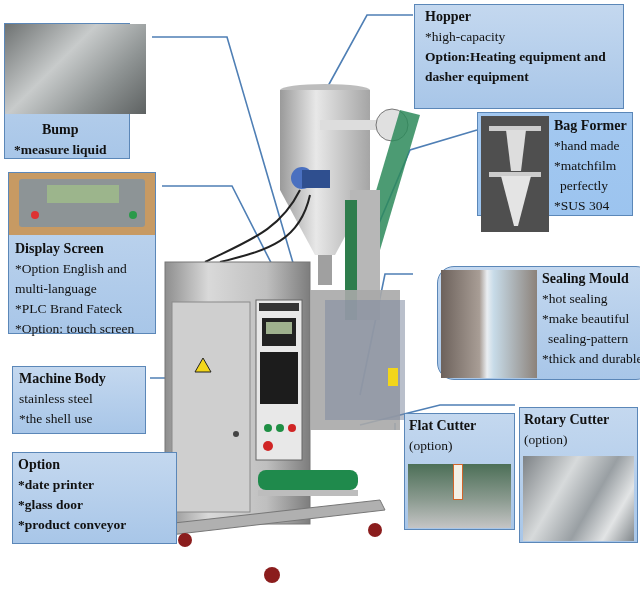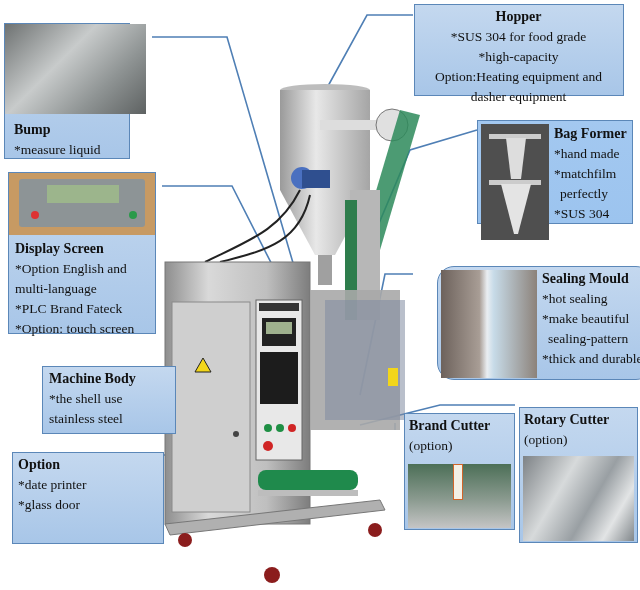--- a/index.html
+++ b/index.html
@@ -3,21 +3,21 @@
 <meta charset="utf-8">
 <style>
   html,body{margin:0;padding:0;}
   body{width:640px;height:590px;background:#ffffff;position:relative;overflow:hidden;
        font-family:"Liberation Serif","DejaVu Serif",serif;color:#111;}
   .box{position:absolute;border:1px solid #5b87b8;
        background:linear-gradient(180deg,#c4d8ef 0%,#a8c6e8 100%);
        box-sizing:border-box;}
   .box .t{font-weight:bold;font-size:14px;line-height:20px;}
   .box .l{font-size:13.5px;line-height:20px;white-space:nowrap;}
-  .box .lb{font-size:13.5px;line-height:20px;font-weight:normal;white-space:nowrap;}
+  .box .lb{font-size:13.5px;line-height:20px;font-weight:bold;white-space:nowrap;}
   .photo{position:absolute;overflow:hidden;}
   svg.leaders{position:absolute;left:0;top:0;pointer-events:none;}
 </style>
 </head>
 <body>
 
 <svg class="leaders" width="640" height="590">
   <g stroke="#4f7fb5" stroke-width="1.6" fill="none">
     <polyline points="152,37 227,37 298,280"></polyline>
     <polyline points="413,15 367,15 322,97"></polyline>
@@ -88,31 +88,30 @@
     <rect x="258" y="490" width="100" height="6" fill="#bdbdbd"></rect>
 
     <polygon points="165,524 380,500 385,510 170,535" fill="#b0b0b0" stroke="#777"></polygon>
 
     <circle cx="185" cy="540" r="7" fill="#8b1d1d"></circle>
     <circle cx="272" cy="575" r="8" fill="#8b1d1d"></circle>
     <circle cx="375" cy="530" r="7" fill="#8b1d1d"></circle>
   </svg>
 </div>
 
-<div class="box" style="left:4px;top:23px;width:126px;height:136px;">
+<div class="box" style="left:4px;top:23px;width:126px;height:136px;text-align:center;">
   <div class="photo" style="left:0;top:0;width:141px;height:90px;background:linear-gradient(135deg,#6e7272,#c8cbcb 40%,#8f9494 70%,#5e6262);"></div>
   <div style="position:absolute;left:9px;top:96px;">
     <div class="t">Bump</div>
     <div class="lb">*measure liquid</div>
   </div>
 </div>
 
-<div class="box" style="left:414px;top:4px;width:210px;height:92px;padding:2px 11px 0 10px;text-align:center;">
+<div class="box" style="left:414px;top:4px;width:210px;height:105px;padding:2px 11px 0 10px;">
   <div class="t">Hopper</div>
-  <div class="l">*SUS 304 for food grade</div>
   <div class="l">*high-capacity</div>
   <div class="lb">Option:Heating equipment and</div>
   <div class="lb">dasher equipment</div>
 </div>
 
 <div class="box" style="left:8px;top:172px;width:148px;height:162px;">
   <div class="photo" style="left:0;top:0;width:146px;height:62px;background:#c79a63;">
     <div style="position:absolute;left:10px;top:6px;width:126px;height:48px;background:#8d9496;border-radius:3px;"></div>
     <div style="position:absolute;left:38px;top:12px;width:72px;height:18px;background:#9cb58c;"></div>
     <div style="position:absolute;left:22px;top:38px;width:8px;height:8px;border-radius:50%;background:#d33;"></div>
@@ -120,21 +119,21 @@
   </div>
   <div style="position:absolute;left:6px;top:66px;">
     <div class="t">Display Screen</div>
     <div class="l">*Option English and</div>
     <div class="l">multi-language</div>
     <div class="l">*PLC Brand Fateck</div>
     <div class="l">*Option: touch screen</div>
   </div>
 </div>
 
-<div class="box" style="left:477px;top:120px;width:156px;height:104px;background:linear-gradient(180deg,#a3c8f0,#9cc4ef);">
+<div class="box" style="left:477px;top:112px;width:156px;height:104px;background:linear-gradient(180deg,#a3c8f0,#9cc4ef);">
   <div class="photo" style="left:3px;top:3px;width:68px;height:116px;background:#4f4f4f;">
     <svg width="68" height="116">
         <rect x="8" y="10" width="52" height="5" fill="#ccc"></rect>
         <rect x="8" y="56" width="52" height="5" fill="#ccc"></rect>
         <polygon points="25,14 45,14 40,55 30,55" fill="#ddd"></polygon>
         <polygon points="20,60 50,60 37,110 33,110" fill="#e4e4e4"></polygon>
       </svg>
   </div>
   <div style="position:absolute;left:76px;top:3px;">
     <div class="t">Bag Former</div>
@@ -149,34 +148,35 @@
   <div class="photo" style="left:3px;top:3px;width:96px;height:108px;background:linear-gradient(90deg,#6d625c,#a89d95 40%,#eaeef2 48%,#c7dbe8 55%,#8c827a);"></div>
   <div style="position:absolute;left:104px;top:2px;">
     <div class="t">Sealing Mould</div>
     <div class="l">*hot sealing</div>
     <div class="l">*make beautiful</div>
     <div class="l" style="padding-left:6px;">  sealing-pattern</div>
     <div class="l">*thick and durable</div>
   </div>
 </div>
 
-<div class="box" style="left:12px;top:366px;width:134px;height:68px;padding:2px 0 0 6px;margin-left:30px;">
+<div class="box" style="left:12px;top:366px;width:134px;height:68px;padding:2px 0 0 6px;">
   <div class="t">Machine Body</div>
+  <div class="l">stainless steel</div>
   <div class="l">*the shell use</div>
-  <div class="l">stainless steel</div>
 </div>
 
-<div class="box" style="left:12px;top:452px;width:152px;height:92px;padding:2px 0 0 5px;">
+<div class="box" style="left:12px;top:452px;width:165px;height:92px;padding:2px 0 0 5px;">
   <div class="t">Option</div>
   <div class="lb">*date printer</div>
   <div class="lb">*glass door</div>
+  <div class="lb">*product conveyor</div>
 </div>
 
 <div class="box" style="left:404px;top:413px;width:111px;height:117px;padding:2px 0 0 4px;">
-  <div class="t">Brand Cutter</div>
+  <div class="t">Flat Cutter</div>
   <div class="l">(option)</div>
   <div class="photo" style="left:3px;top:50px;width:103px;height:64px;background:linear-gradient(180deg,#4c6f57,#8a9a8f 55%,#c5c5c5);">
     <div style="position:absolute;left:45px;top:0;width:8px;height:34px;background:#f3f0e6;border:1px solid #d0652a;"></div>
   </div>
 </div>
 
 <div class="box" style="left:519px;top:407px;width:119px;height:136px;padding:2px 0 0 4px;">
   <div class="t">Rotary Cutter</div>
   <div class="l">(option)</div>
   <div class="photo" style="left:3px;top:48px;width:111px;height:85px;background:linear-gradient(120deg,#7d8286,#d7dadb 35%,#999fa3 60%,#e2e4e5 80%,#80868a);"></div>

